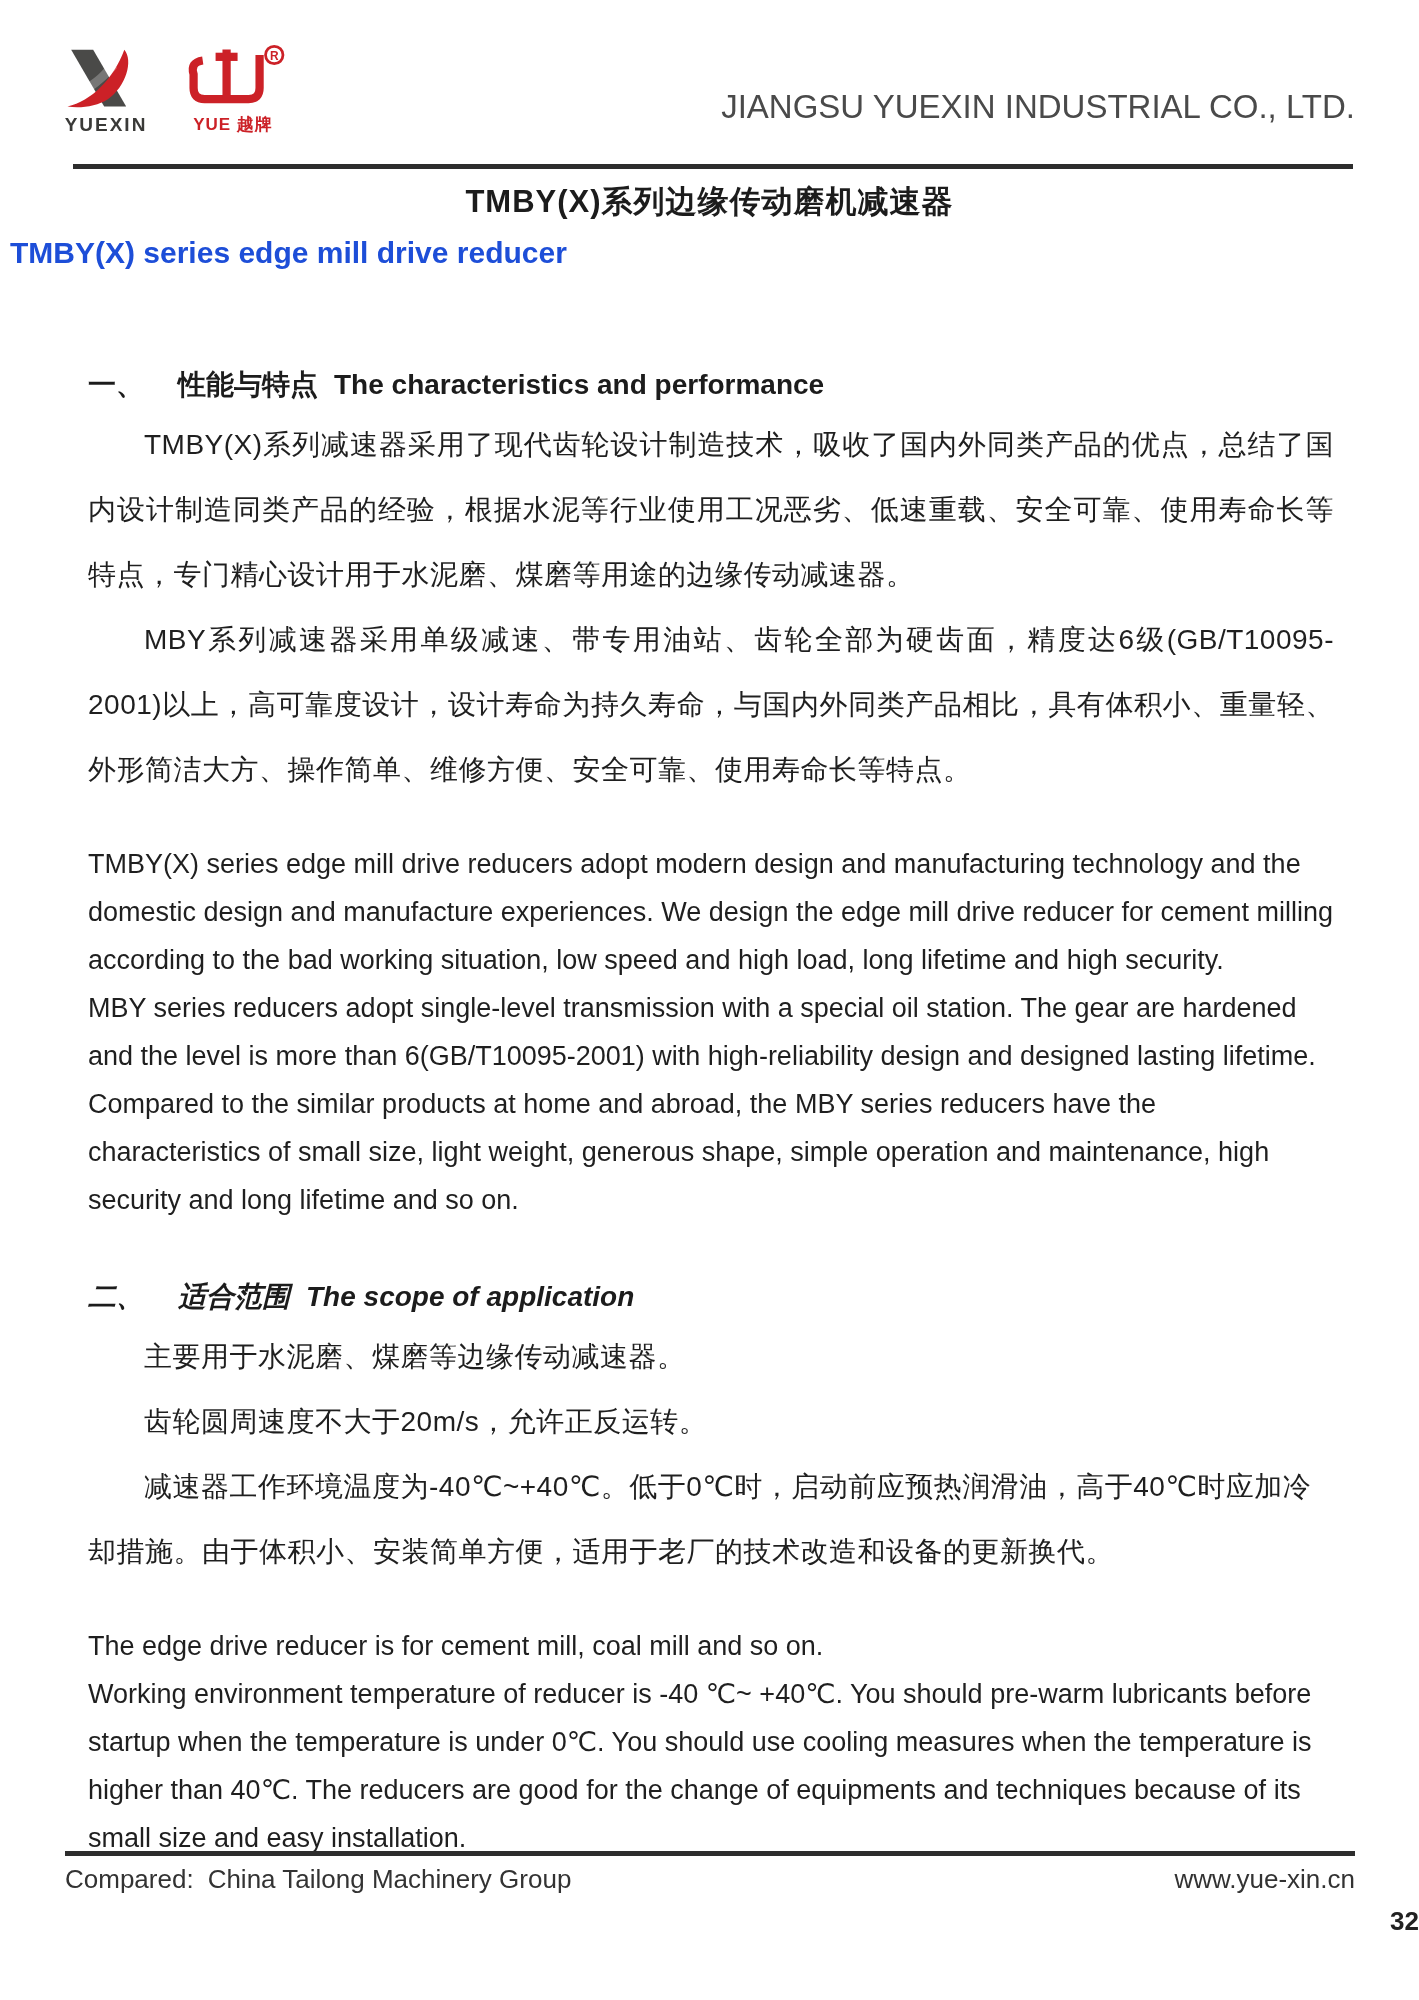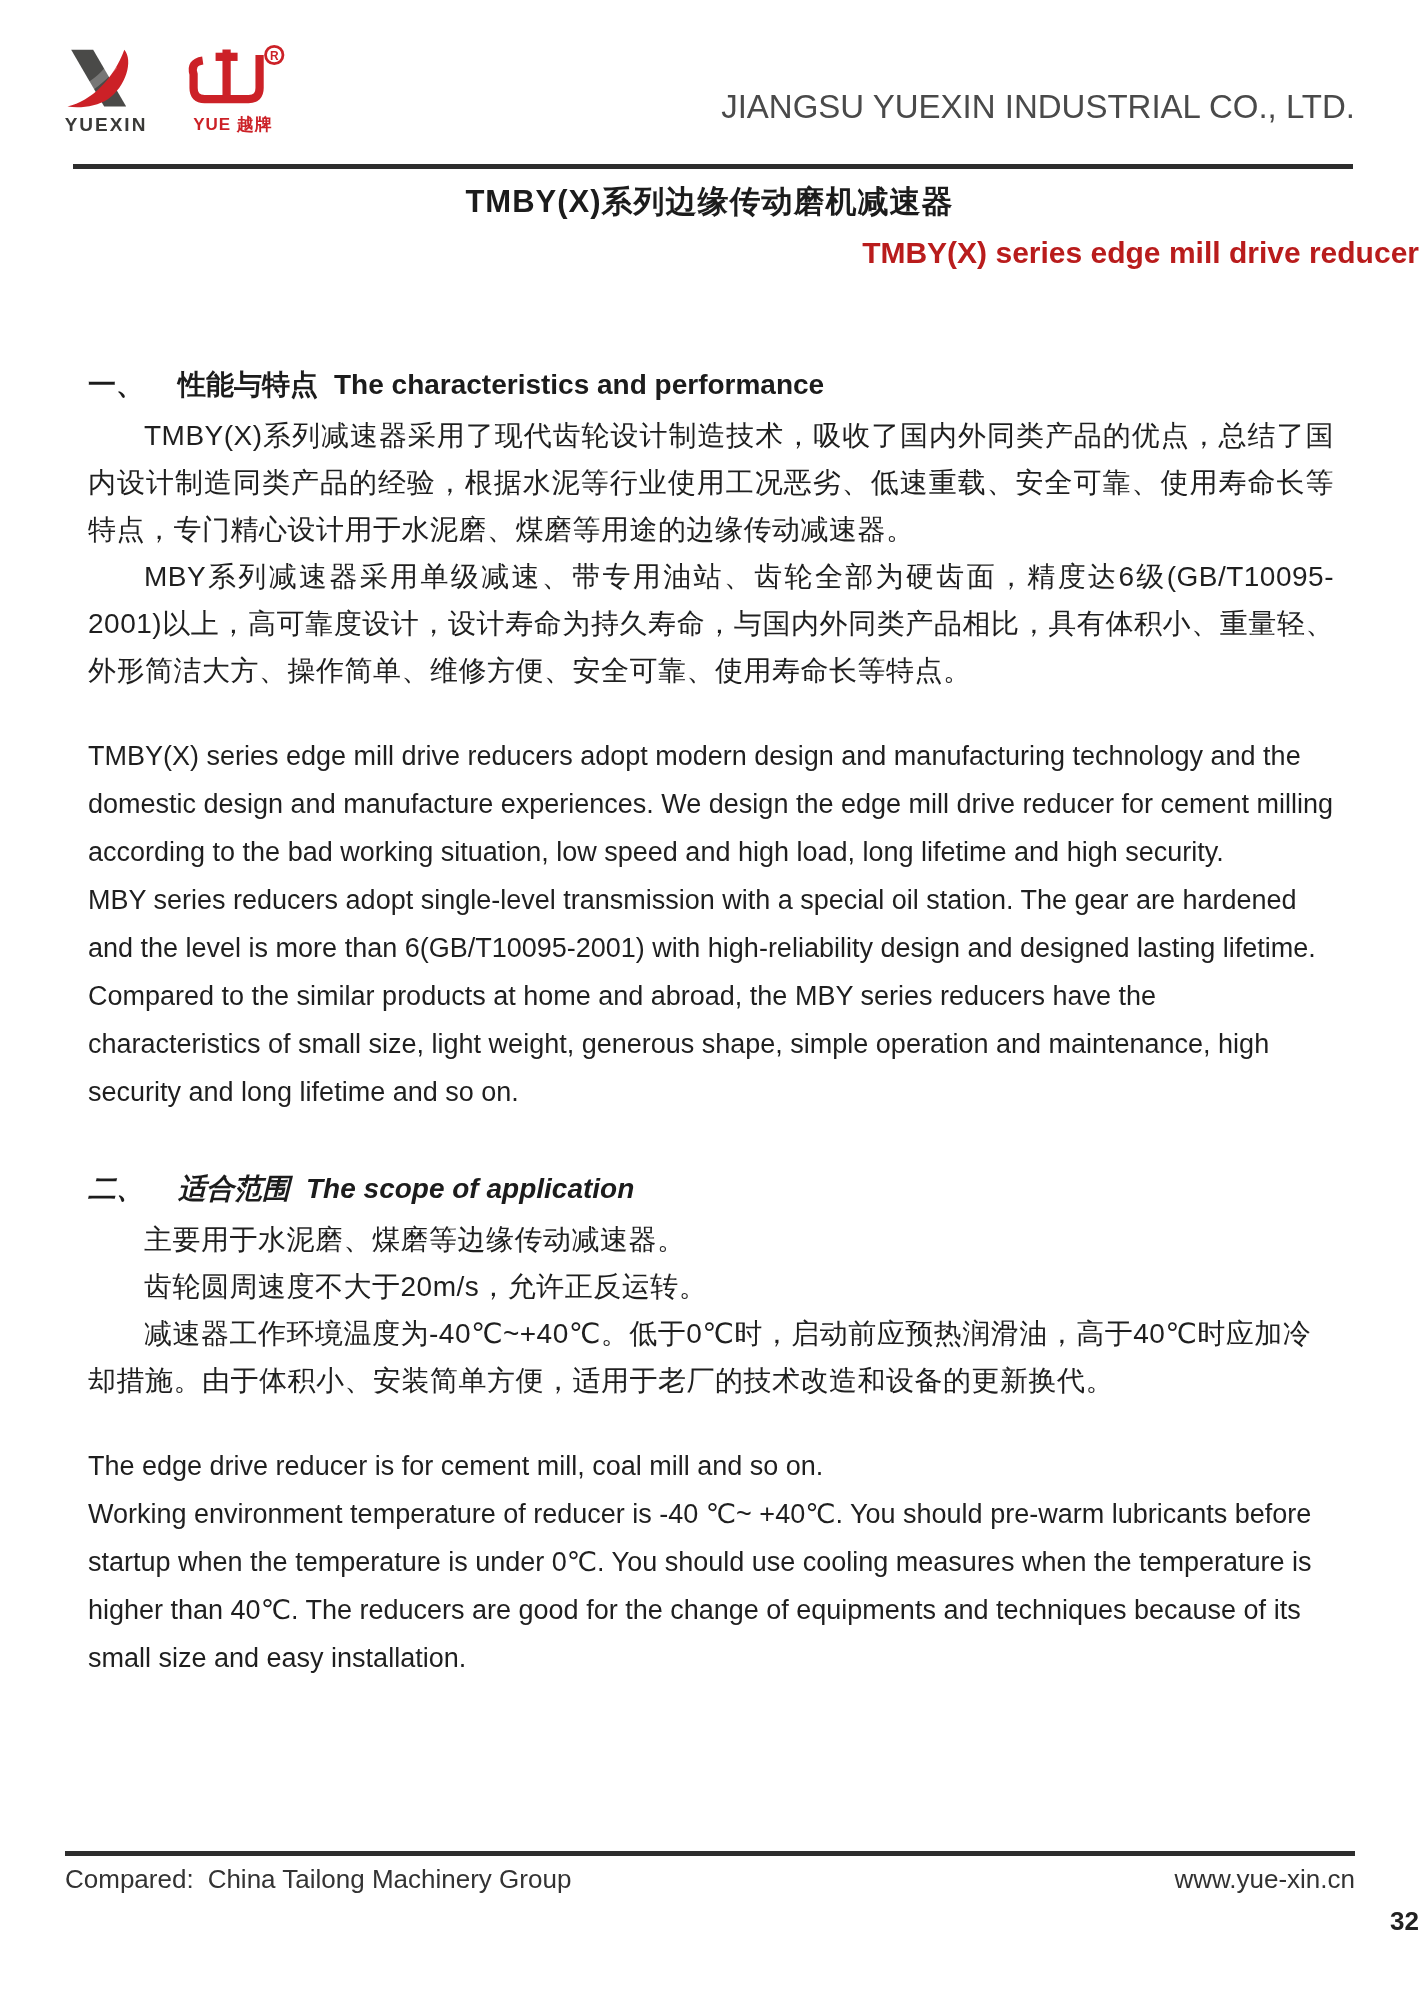--- a/index.html
+++ b/index.html
@@ -51,38 +51,38 @@
   }
 
   
   .doc-title-cn {
     position: absolute; top: 181px; left: 0; right: 0;
     text-align: center; font-weight: bold; font-size: 31px; color: #1c1c1c;
     letter-spacing: 1px;
   }
   .doc-title-en {
     position: absolute; top: 236px; left: 0; right: 0;
-    text-align: right; font-weight: bold; font-size: 30px; color: #b91c1c; padding-left: 10px;
+    text-align: left; font-weight: bold; font-size: 30px; color: #1d4ed8; padding-left: 10px;
   }
 
   
   .content {
     position: absolute;
     top: 366px; left: 88px; right: 85px;
   }
   .section-heading {
     font-weight: bold; font-size: 28px; color: #1c1c1c;
     white-space: nowrap;
   }
   .section-heading .num { margin-right: 34px; }
   .section-heading .en { margin-left: 16px; }
 
   .cn-block { margin-top: 8px; }
   .cn-block p {
-    font-size: 28px; line-height: 47px; color: #1f1f1f;
+    font-size: 28px; line-height: 65px; color: #1f1f1f;
     text-indent: 2em; text-align: justify; letter-spacing: 0.5px;
   }
   .en-block { margin-top: 38px; }
   .en-block p {
     font-size: 27px; line-height: 48px; color: #1f1f1f;
   }
   .section2 { margin-top: 54px; font-style: italic; }
   .cn-block.tight p { text-align: left; }
 
   

